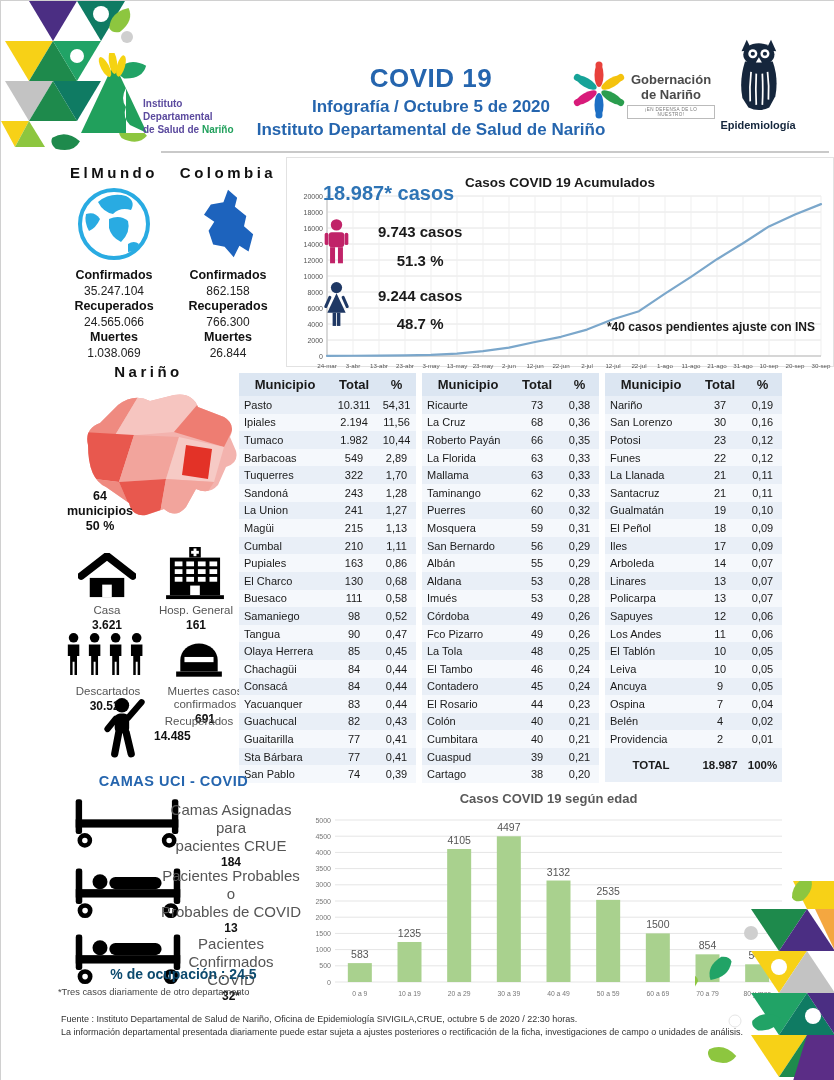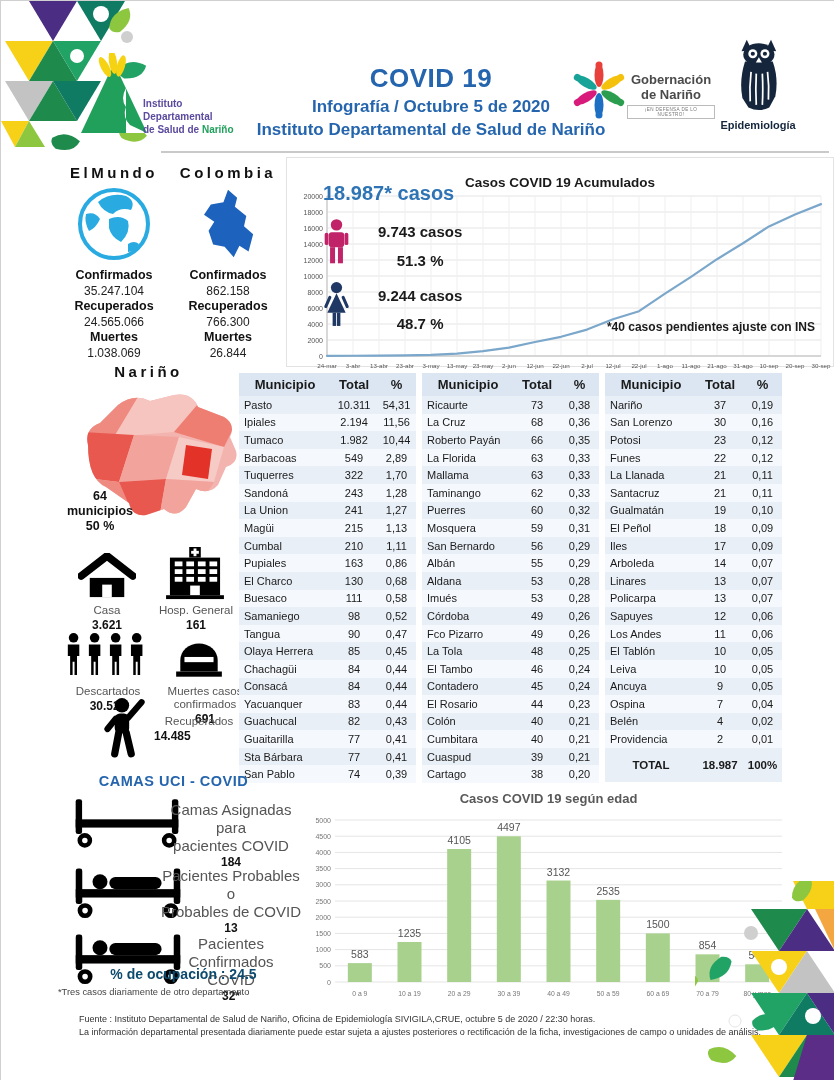--- a/index.html
+++ b/index.html
@@ -747,21 +747,21 @@
     <div class="ctr uci-title" style="width:235px">CAMAS UCI - COVID</div>
     <svg class="abs" style="left:16px;top:24px" width="110" height="52" viewBox="0 0 120 56">
       <rect x="4" y="2" width="7" height="38" rx="2.5" fill="#000"></rect>
       <rect x="109" y="2" width="7" height="38" rx="2.5" fill="#000"></rect>
       <rect x="4" y="24" width="112" height="9" fill="#000"></rect>
       <circle cx="14" cy="47" r="5.5" fill="none" stroke="#000" stroke-width="5"></circle>
       <circle cx="106" cy="47" r="5.5" fill="none" stroke="#000" stroke-width="5"></circle>
     </svg>
     <div class="abs ctr" style="left:100px;top:28px;width:150px">
       <div class="uci-label">Camas Asignadas para</div>
-      <div class="uci-label">pacientes COVID</div>
+      <div class="uci-label">pacientes CRUE</div>
       <div class="uci-value">184</div>
     </div>
     <svg class="abs" style="left:16px;top:90px" width="112" height="56" viewBox="0 0 120 60">
       <rect x="4" y="6" width="7" height="38" rx="2.5" fill="#000"></rect>
       <rect x="109" y="6" width="7" height="38" rx="2.5" fill="#000"></rect>
       <circle cx="30" cy="20" r="8" fill="#000"></circle>
       <rect x="40" y="15" width="56" height="13" rx="6.5" fill="#000"></rect>
       <rect x="4" y="28" width="112" height="9" fill="#000"></rect>
       <circle cx="14" cy="51" r="5.5" fill="none" stroke="#000" stroke-width="5"></circle>
       <circle cx="106" cy="51" r="5.5" fill="none" stroke="#000" stroke-width="5"></circle>
@@ -837,21 +837,21 @@
         <text x="356.8333333333333" y="190" text-anchor="middle" font-size="6.8" fill="#777">60 a 69</text>
         <rect x="394.49999999999994" y="148.3304" width="24" height="27.6696" fill="#a9d18e"></rect>
         <text x="406.49999999999994" y="143.3304" text-anchor="middle" font-size="10.5" fill="#555">854</text>
         <text x="406.49999999999994" y="190" text-anchor="middle" font-size="6.8" fill="#777">70 a 79</text>
         <rect x="444.16666666666663" y="158.3096" width="24" height="17.6904" fill="#a9d18e"></rect>
         <text x="456.16666666666663" y="153.3096" text-anchor="middle" font-size="10.5" fill="#555">546</text>
         <text x="456.16666666666663" y="190" text-anchor="middle" font-size="6.8" fill="#777">80 y mas</text>
       </svg>
   </div>
 
-  <div class="abs" style="left:78px;top:1012px;width:700px">
+  <div class="abs" style="left:60px;top:1012px;width:700px">
     <div class="footer-line">Fuente : Instituto Departamental de Salud de Nariño, Oficina de Epidemiología SIVIGILA,CRUE,  octubre 5 de  2020 /  22:30  horas.</div>
     <div class="footer-line">La información departamental presentada diariamente puede estar sujeta a ajustes posteriores o  rectificación de la ficha, investigaciones de campo o unidades de análisis.</div>
   </div>
 
   <svg class="abs" style="right:0;bottom:0" width="140" height="200" viewBox="0 0 140 200">
     <defs>
         <path id="leaf2" d="M0 10 Q8 -4 26 0 Q26 14 8 18 Q0 16 0 10 Z"></path>
       </defs>
     <polygon points="56,28 112,28 84,70" fill="#1e8a4c"></polygon>
     <polygon points="84,70 112,28 140,70" fill="#4b2e83"></polygon>

